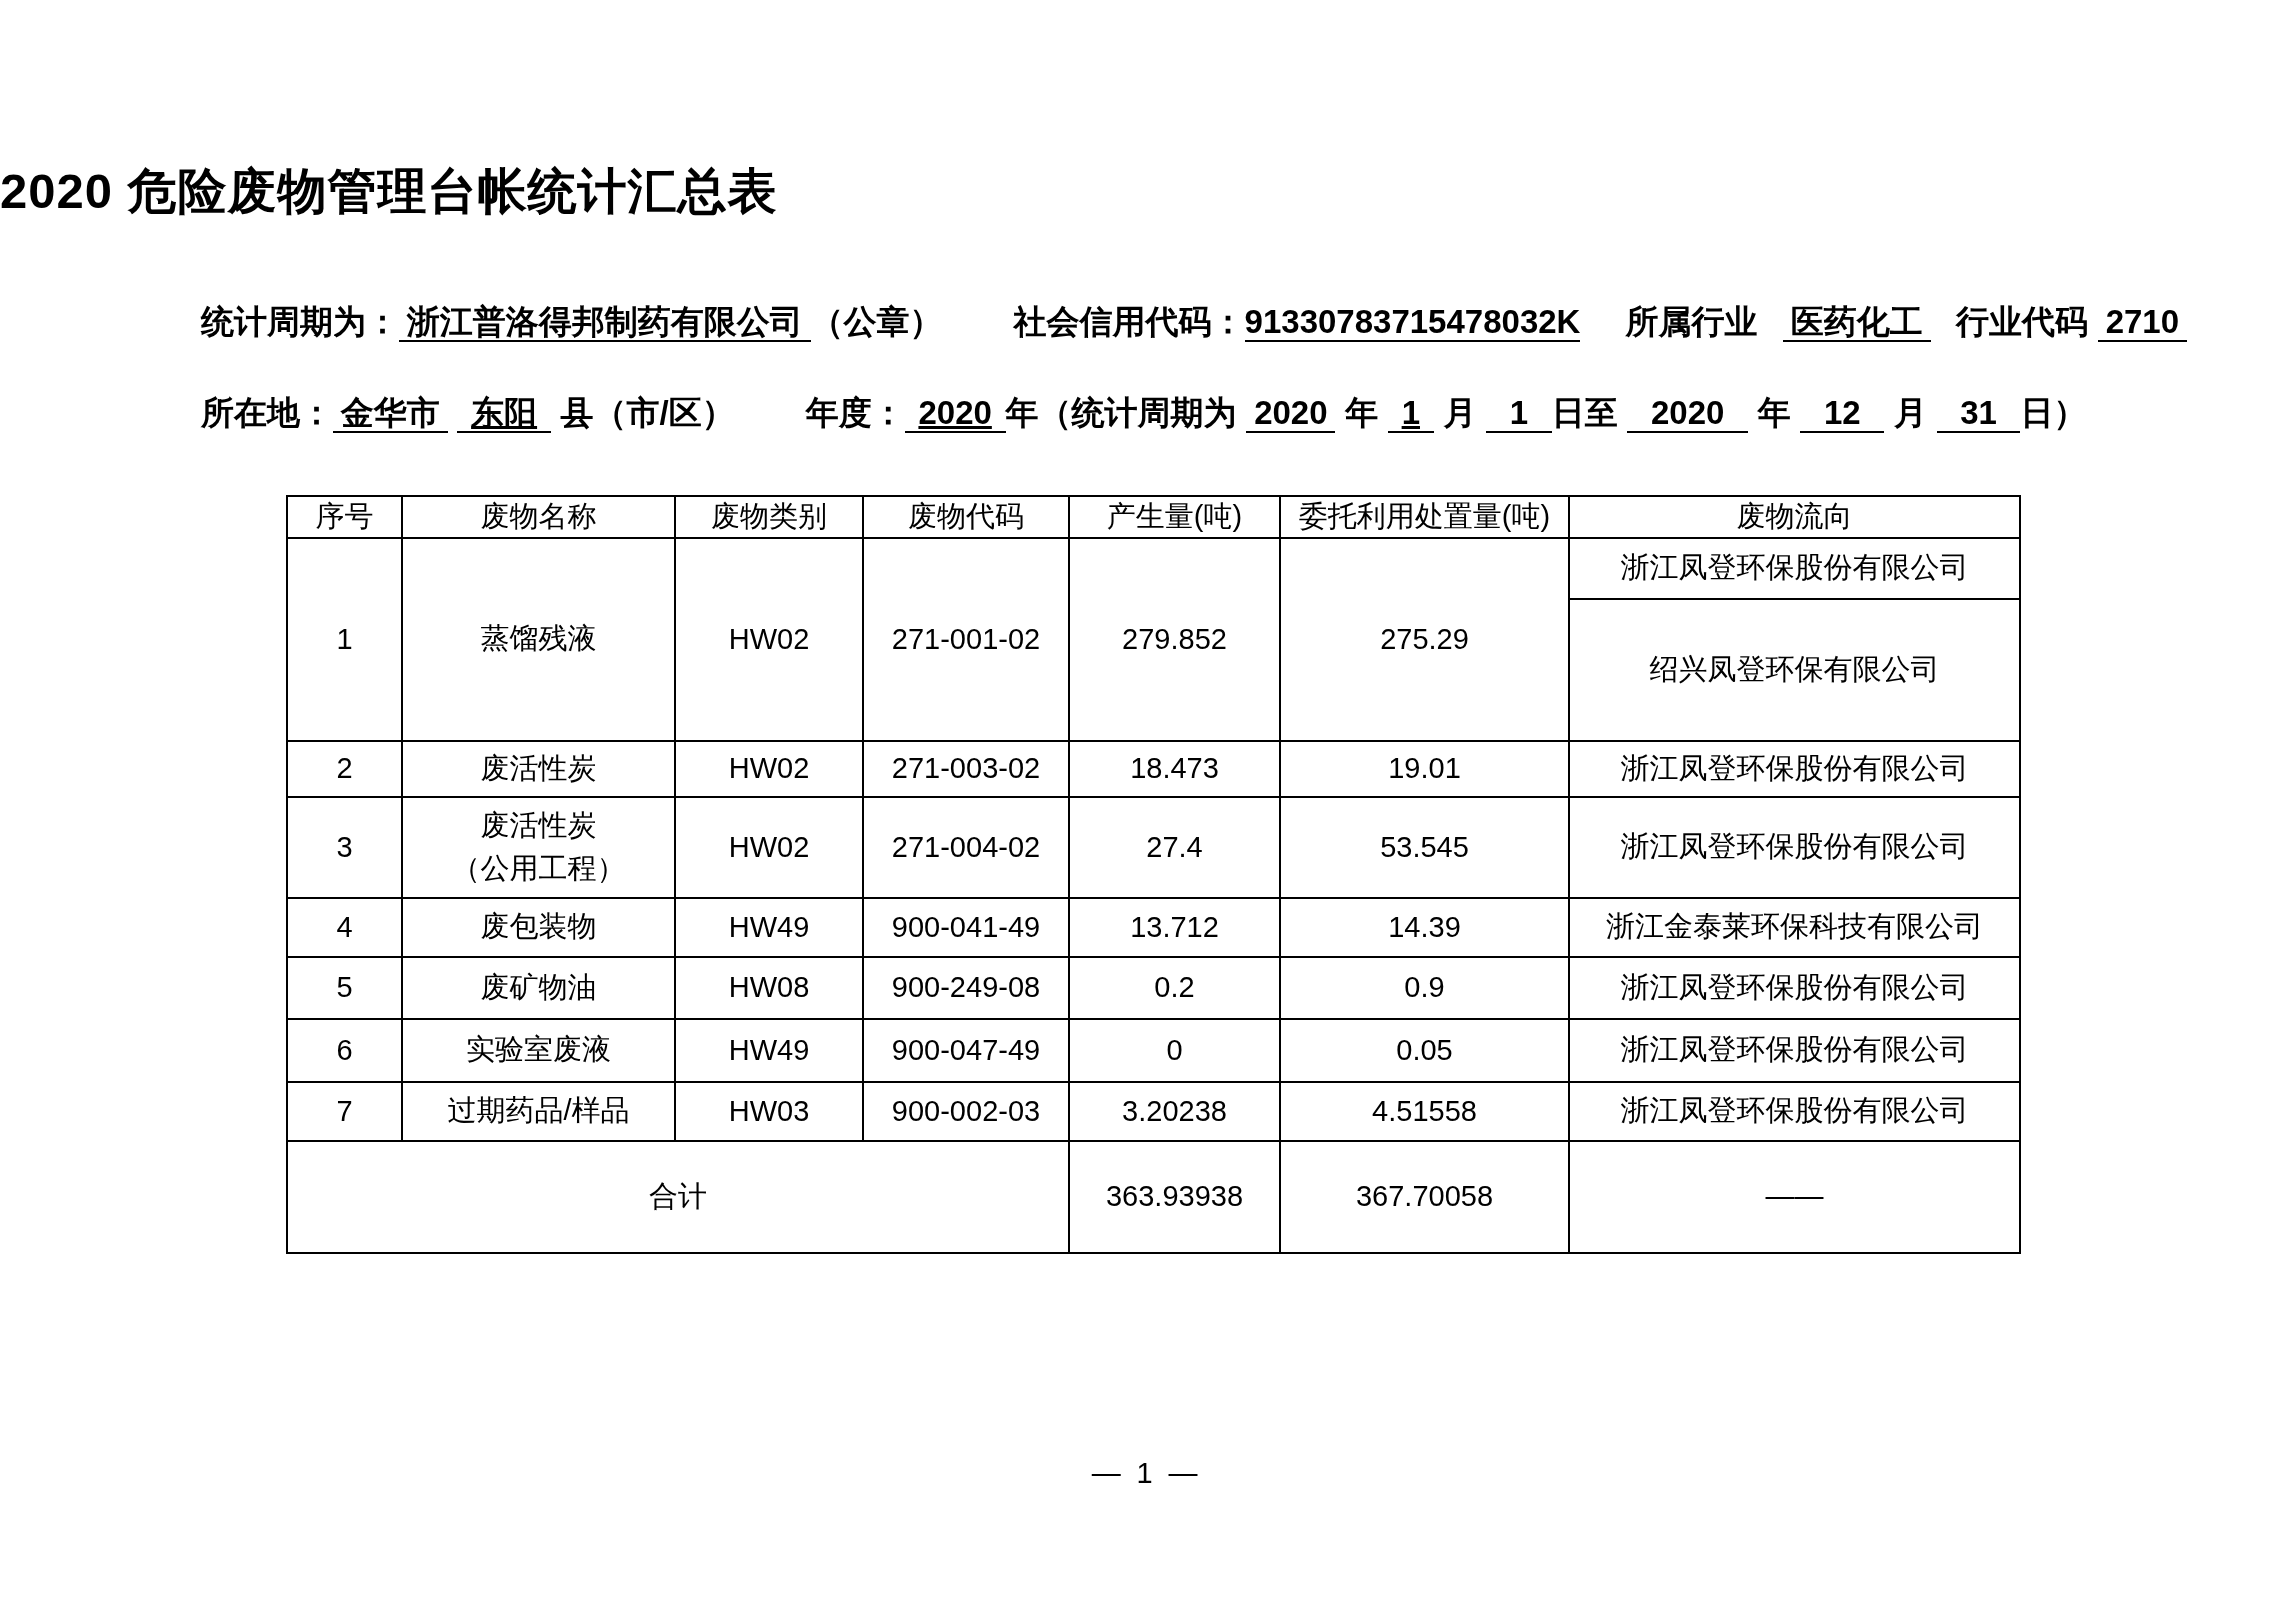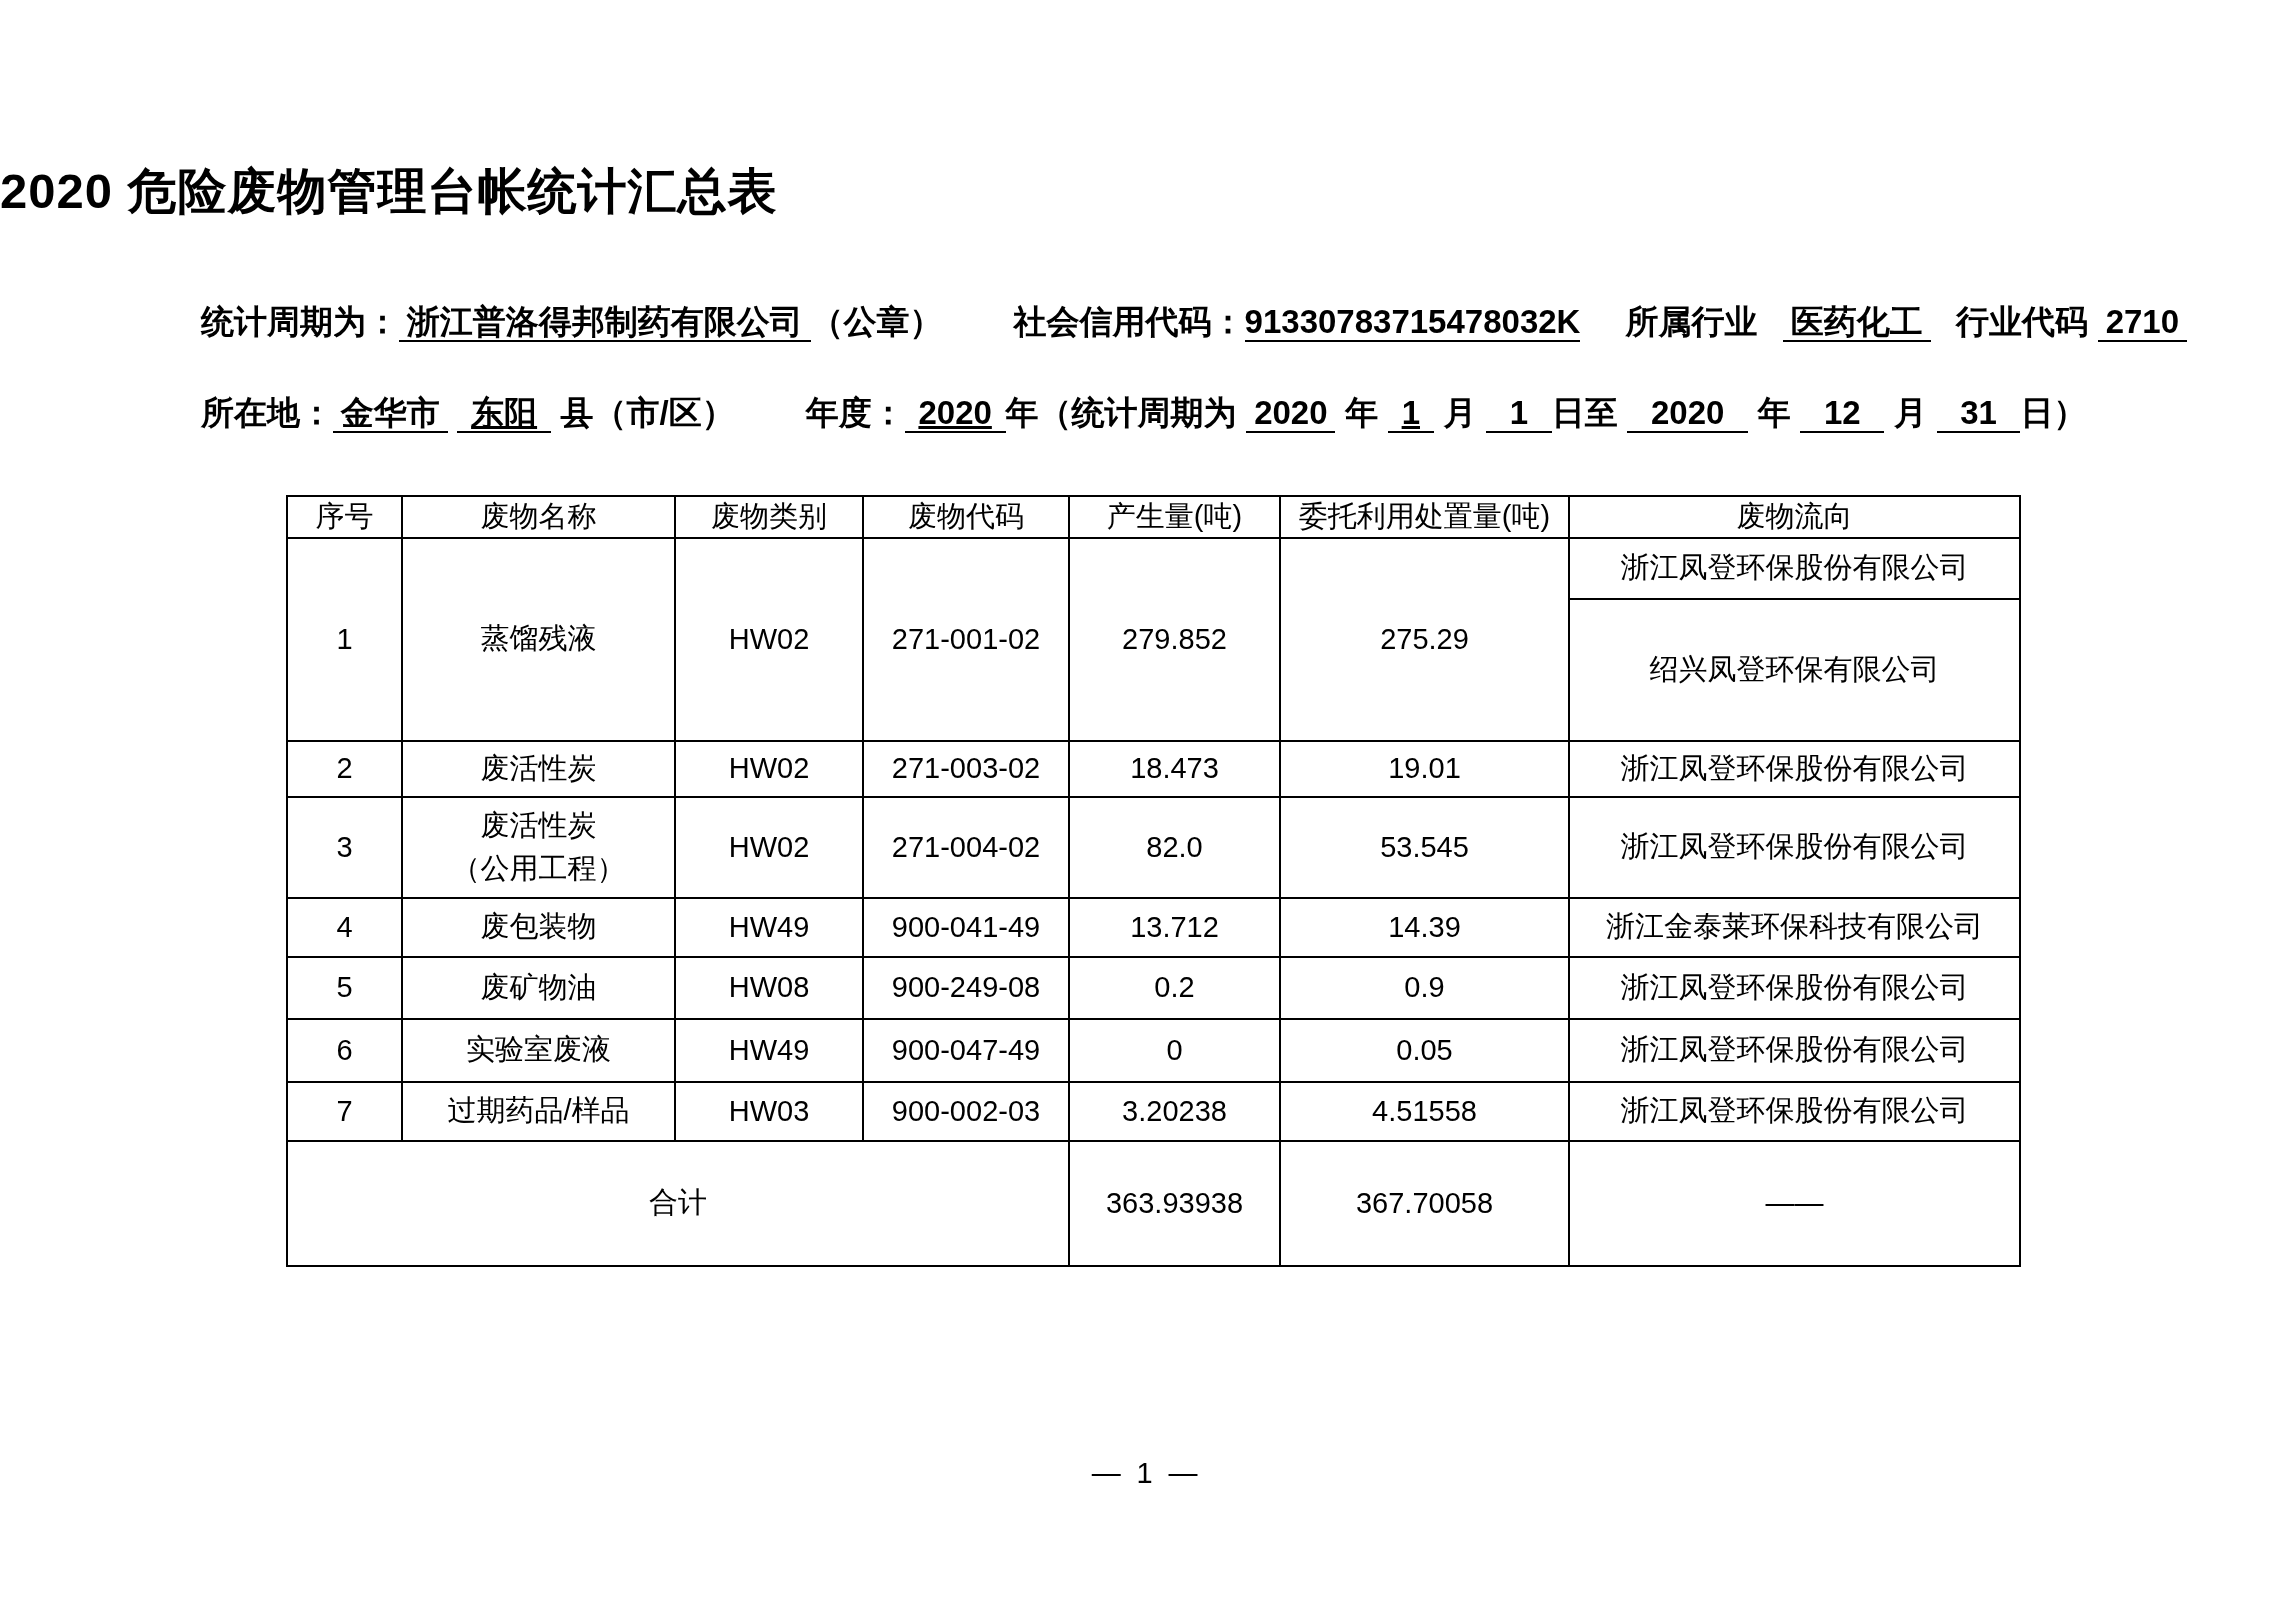--- a/index.html
+++ b/index.html
@@ -59,21 +59,21 @@
 
   tr.h-head  { height: 42px;  }
   tr.h-r1a   { height: 61px;  }
   tr.h-r1b   { height: 142px; }
   tr.h-r2    { height: 56px;  }
   tr.h-r3    { height: 101px; }
   tr.h-r4    { height: 59px;  }
   tr.h-r5    { height: 62px;  }
   tr.h-r6    { height: 63px;  }
   tr.h-r7    { height: 59px;  }
-  tr.h-total { height: 125px; }
+  tr.h-total { height: 112px; }
 
   .page-number {
     position: absolute;
     top: 1457px;
     left: 0;
     width: 100%;
     text-align: center;
     font-size: 29px;
     letter-spacing: 3.9px;
   }
@@ -134,21 +134,21 @@
       <td>19.01</td>
       <td>浙江凤登环保股份有限公司</td>
     </tr>
 
     <tr class="h-r3 sep">
       <td>3</td>
       <td class="name-multiline">废活性炭
 （公用工程）</td>
       <td>HW02</td>
       <td>271-004-02</td>
-      <td>82.0</td>
+      <td>27.4</td>
       <td>53.545</td>
       <td>浙江凤登环保股份有限公司</td>
     </tr>
 
     <tr class="h-r4 sep">
       <td>4</td>
       <td>废包装物</td>
       <td>HW49</td>
       <td>900-041-49</td>
       <td>13.712</td>

